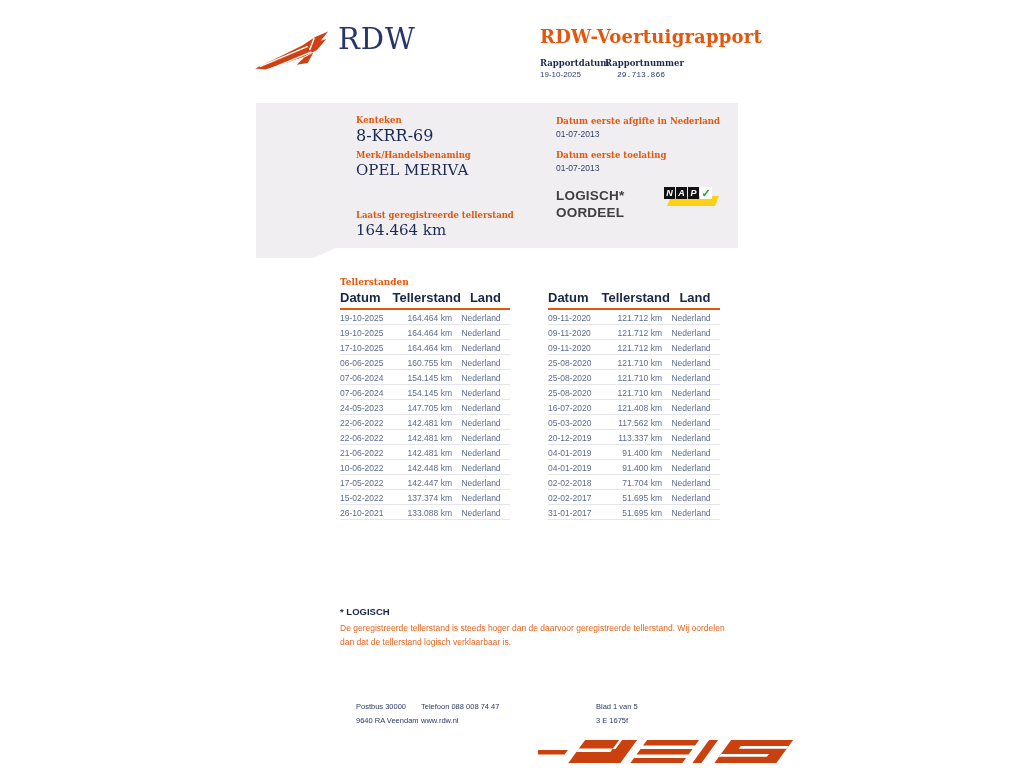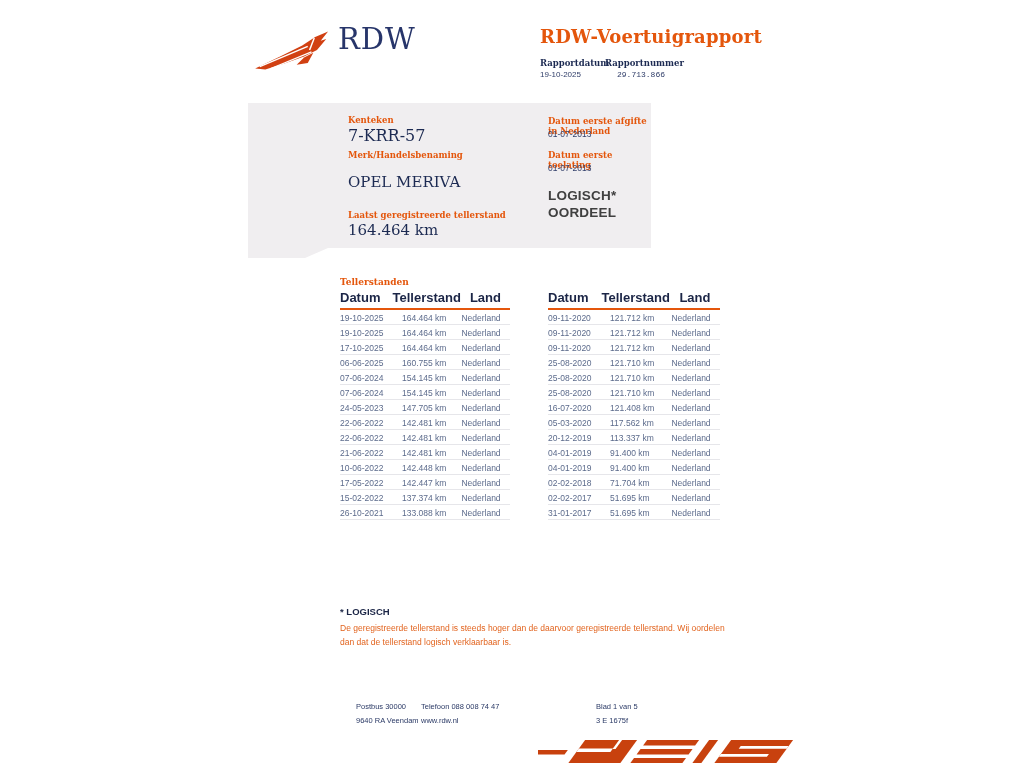--- a/index.html
+++ b/index.html
@@ -14,28 +14,28 @@
   .wordmark{left:338px;top:22px;font-family:"DejaVu Serif", serif;font-size:29px;
     color:#27356a;letter-spacing:1px;}
   .doc-title{left:540px;top:26px;font-family:"DejaVu Serif", serif;font-weight:bold;
     font-size:18px;color:#e4560c;letter-spacing:0.2px;}
   .meta-label{font-family:"DejaVu Serif", serif;font-weight:bold;font-size:8.5px;color:#1c2a52;}
   .meta-value{font-size:8px;color:#33406b;}
   .meta-date-l{left:540px;top:58px;} .meta-date-v{left:540px;top:70px;}
   .meta-num-l{left:605px;top:58px;}  .meta-num-v{left:617px;top:70px;font-family:Liberation Mono, monospace;}
 
   
-  .panel{left:248px;top:103px;width:403px;height:155px;background:#f0eef0;
+  .panel{left:256px;top:103px;width:482px;height:155px;background:#f0eef0;
     clip-path:polygon(0 0,100% 0,100% 145px,80px 145px,57px 155px,0 155px);}
   .fld-label{position:absolute;font-family:"DejaVu Serif", serif;font-weight:bold;
     font-size:8.5px;color:#e4560c;}
   .fld-value-lg{position:absolute;font-family:"DejaVu Serif", serif;font-size:16px;color:#1c2a52;}
   .fld-value-sm{position:absolute;font-size:8.5px;color:#33406b;}
   .kenteken-l{left:100px;top:12px;} .kenteken-v{left:100px;top:23px;}
-  .merk-l{left:100px;top:47px;}     .merk-v{left:100px;top:58px;margin-top:12px;}
+  .merk-l{left:100px;top:47px;}     .merk-v{left:100px;top:58px;}
   .teller-l{left:100px;top:107px;}  .teller-v{left:100px;top:118px;}
   .afgifte-l{left:300px;top:13px;}  .afgifte-v{left:300px;top:26px;}
   .toelating-l{left:300px;top:47px;}.toelating-v{left:300px;top:60px;}
   .oordeel{left:300px;top:84px;font-weight:bold;font-size:13.5px;line-height:17px;
     color:#404040;letter-spacing:0.2px;}
 
   
   .nap{left:408px;top:82px;width:54px;height:24px;}
   .nap-yellow{position:absolute;left:5px;top:11px;width:48px;height:10px;background:#fcd116;
     transform:skewX(-22deg);}
@@ -49,21 +49,21 @@
   .tbl-title{left:340px;top:277px;font-family:"DejaVu Serif", serif;font-weight:bold;
     font-size:9px;color:#e4560c;}
   .tbl{position:absolute;top:290px;}
   .tbl.left{left:340px;width:170px;}
   .tbl.right{left:548px;width:172px;}
   .thead{display:flex;font-weight:bold;font-size:13px;color:#1b2546;
     padding-bottom:3px;border-bottom:2px solid #e4560c;}
   .trow{display:flex;font-size:8.5px;color:#5c6b8c;height:11px;padding-top:3px;
     border-bottom:1px solid #e6e6ea;}
   .c0{width:62px;text-align:left;}
-  .c1{flex:1;}
+  .c1{flex:1;text-align:right;}
   .c2{width:58px;text-align:center;}
 
   
   .fn-title{left:340px;top:606px;font-weight:bold;font-size:9.5px;color:#1b2546;}
   .fn-text{left:340px;top:621px;width:392px;font-size:8.5px;line-height:14px;color:#e2641f;}
 
   
   .foot{font-size:7.5px;color:#2b3a66;line-height:14px;margin-left:16px;}
   .foot-addr{left:340px;top:700px;}
   .foot-tel{left:405px;top:700px;}
@@ -87,21 +87,21 @@
   <div class="abs wordmark">RDW</div>
 
   <h1 class="abs doc-title" style="margin:0;">RDW-Voertuigrapport</h1>
   <div class="abs meta-label meta-date-l">Rapportdatum</div>
   <div class="abs meta-value meta-date-v">19-10-2025</div>
   <div class="abs meta-label meta-num-l">Rapportnummer</div>
   <div class="abs meta-value meta-num-v">29.713.866</div>
 
   <section class="abs panel">
     <div class="fld-label kenteken-l">Kenteken</div>
-    <div class="fld-value-lg kenteken-v">7-KRR-57</div>
+    <div class="fld-value-lg kenteken-v">8-KRR-69</div>
     <div class="fld-label merk-l">Merk/Handelsbenaming</div>
     <div class="fld-value-lg merk-v" style="font-size:15px;">OPEL MERIVA</div>
     <div class="fld-label teller-l">Laatst geregistreerde tellerstand</div>
     <div class="fld-value-lg teller-v" style="font-size:15px;">164.464 km</div>
 
     <div class="fld-label afgifte-l">Datum eerste afgifte in Nederland</div>
     <div class="fld-value-sm afgifte-v">01-07-2013</div>
     <div class="fld-label toelating-l">Datum eerste toelating</div>
     <div class="fld-value-sm toelating-v">01-07-2013</div>
 

